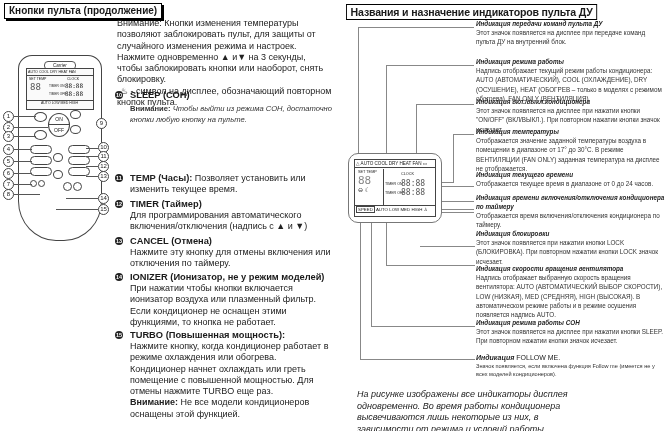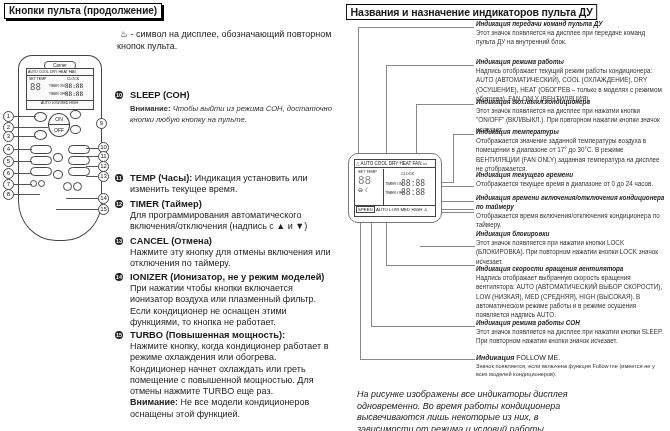--- a/index.html
+++ b/index.html
@@ -47,21 +47,21 @@
   .ind .t { font-size: 6.3px; line-height: 9px; font-weight: bold; font-style: italic; color: #222; }
   .ind .d { font-size: 6.3px; line-height: 9.3px; color: #333; }
   .footer { left: 357px; top: 389px; width: 240px; font-size: 9px; line-height: 11.5px; font-style: italic; color: #222; }
 </style>
 </head>
 <body>
 
 <div class="abs hdr-left">Кнопки пульта (продолжение)</div>
 
 <div class="abs p intro">
-  <br>
+  <span>Внимание: Кнопки изменения температуры позволяют заблокировать пульт, для защиты от случайного изменения режима и настроек. Нажмите одновременно ▲ и▼ на 3 секунды, чтобы заблокировать кнопки или наоборот, снять блокировку.</span><br>
   <span style="display:inline-block;margin-left:3px;">♨</span>
   <span>- символ на дисплее, обозначающий повторном кнопок пульта.</span>
 </div>
 
 <div class="abs remote"></div>
 <div class="abs logo">Carrier</div>
 <div class="abs lcd">
   <div class="row1">AUTO COOL DRY HEAT FAN</div>
   <div style="position:absolute;left:2px;top:8px;font-size:3.5px;">SET TEMP</div>
   <div style="position:absolute;left:3px;top:13px;font-size:9px;font-family:'DejaVu Sans Mono',monospace;color:#555;">88</div>
@@ -125,21 +125,21 @@
 <div class="lead" style="left:66px;top:198px;width:32px;"></div>
 <div class="lead" style="left:56px;top:209px;width:42px;"></div>
 
 <div class="item" style="top:90px;">
   <div class="num">10</div>
   <div class="ttl">SLEEP (СОН)</div>
   <div class="note"><b>Внимание:</b> <span>Чтобы выйти из режима СОН, достаточно кнопки любую кнопку на пульте.</span></div>
 </div>
 <div class="item" style="top:173px;">
   <div class="num">11</div>
-  <div class="txt" style="font-size:9px;"><b style="font-size:9.3px;">TEMP (Часы):</b> <span>Индикация установить или изменить текущее время.</span></div>
+  <div class="txt" style="font-size:9px;"><b style="font-size:9.3px;">TEMP (Часы):</b> <span>Позволяет установить или изменить текущее время.</span></div>
 </div>
 <div class="item" style="top:199px;">
   <div class="num">12</div>
   <div class="ttl">TIMER  (Таймер)</div>
   <div class="txt">Для программирования автоматического включения/отключения (надпись с ▲ и ▼)</div>
 </div>
 <div class="item" style="top:236px;">
   <div class="num">13</div>
   <div class="ttl">CANCEL (Отмена)</div>
   <div class="txt">Нажмите эту кнопку для отмены включения или отключения по таймеру.</div>

